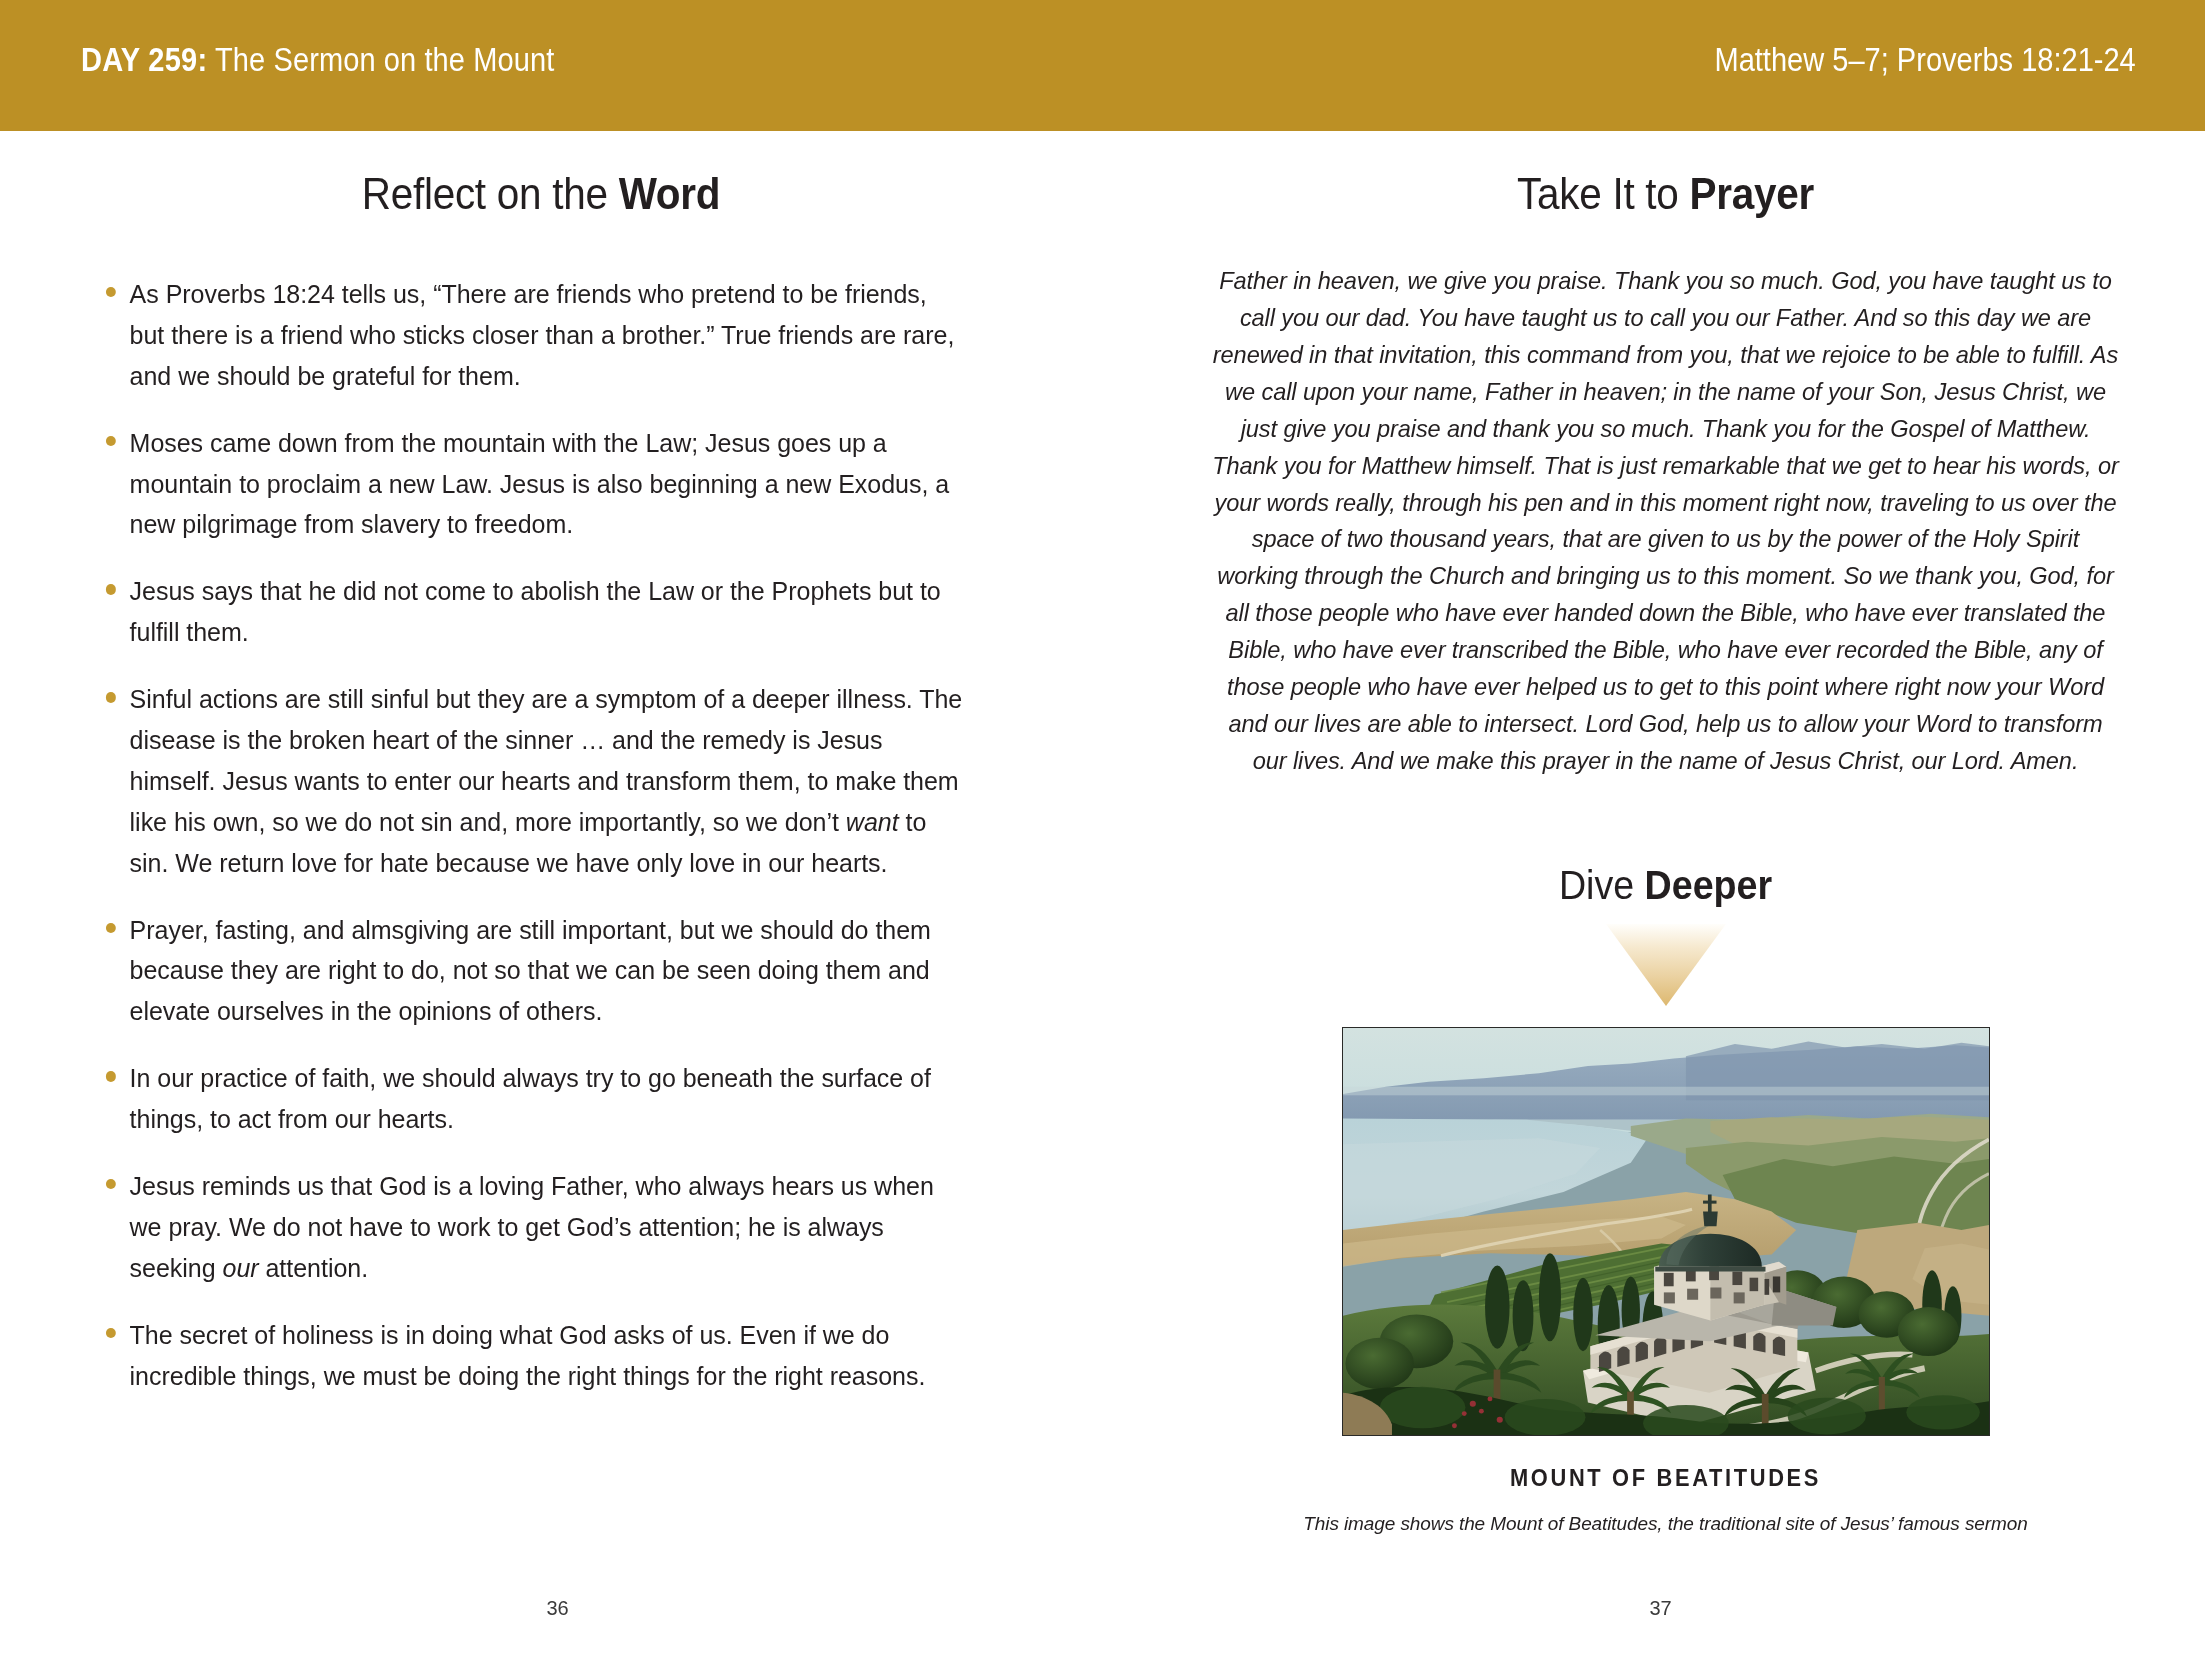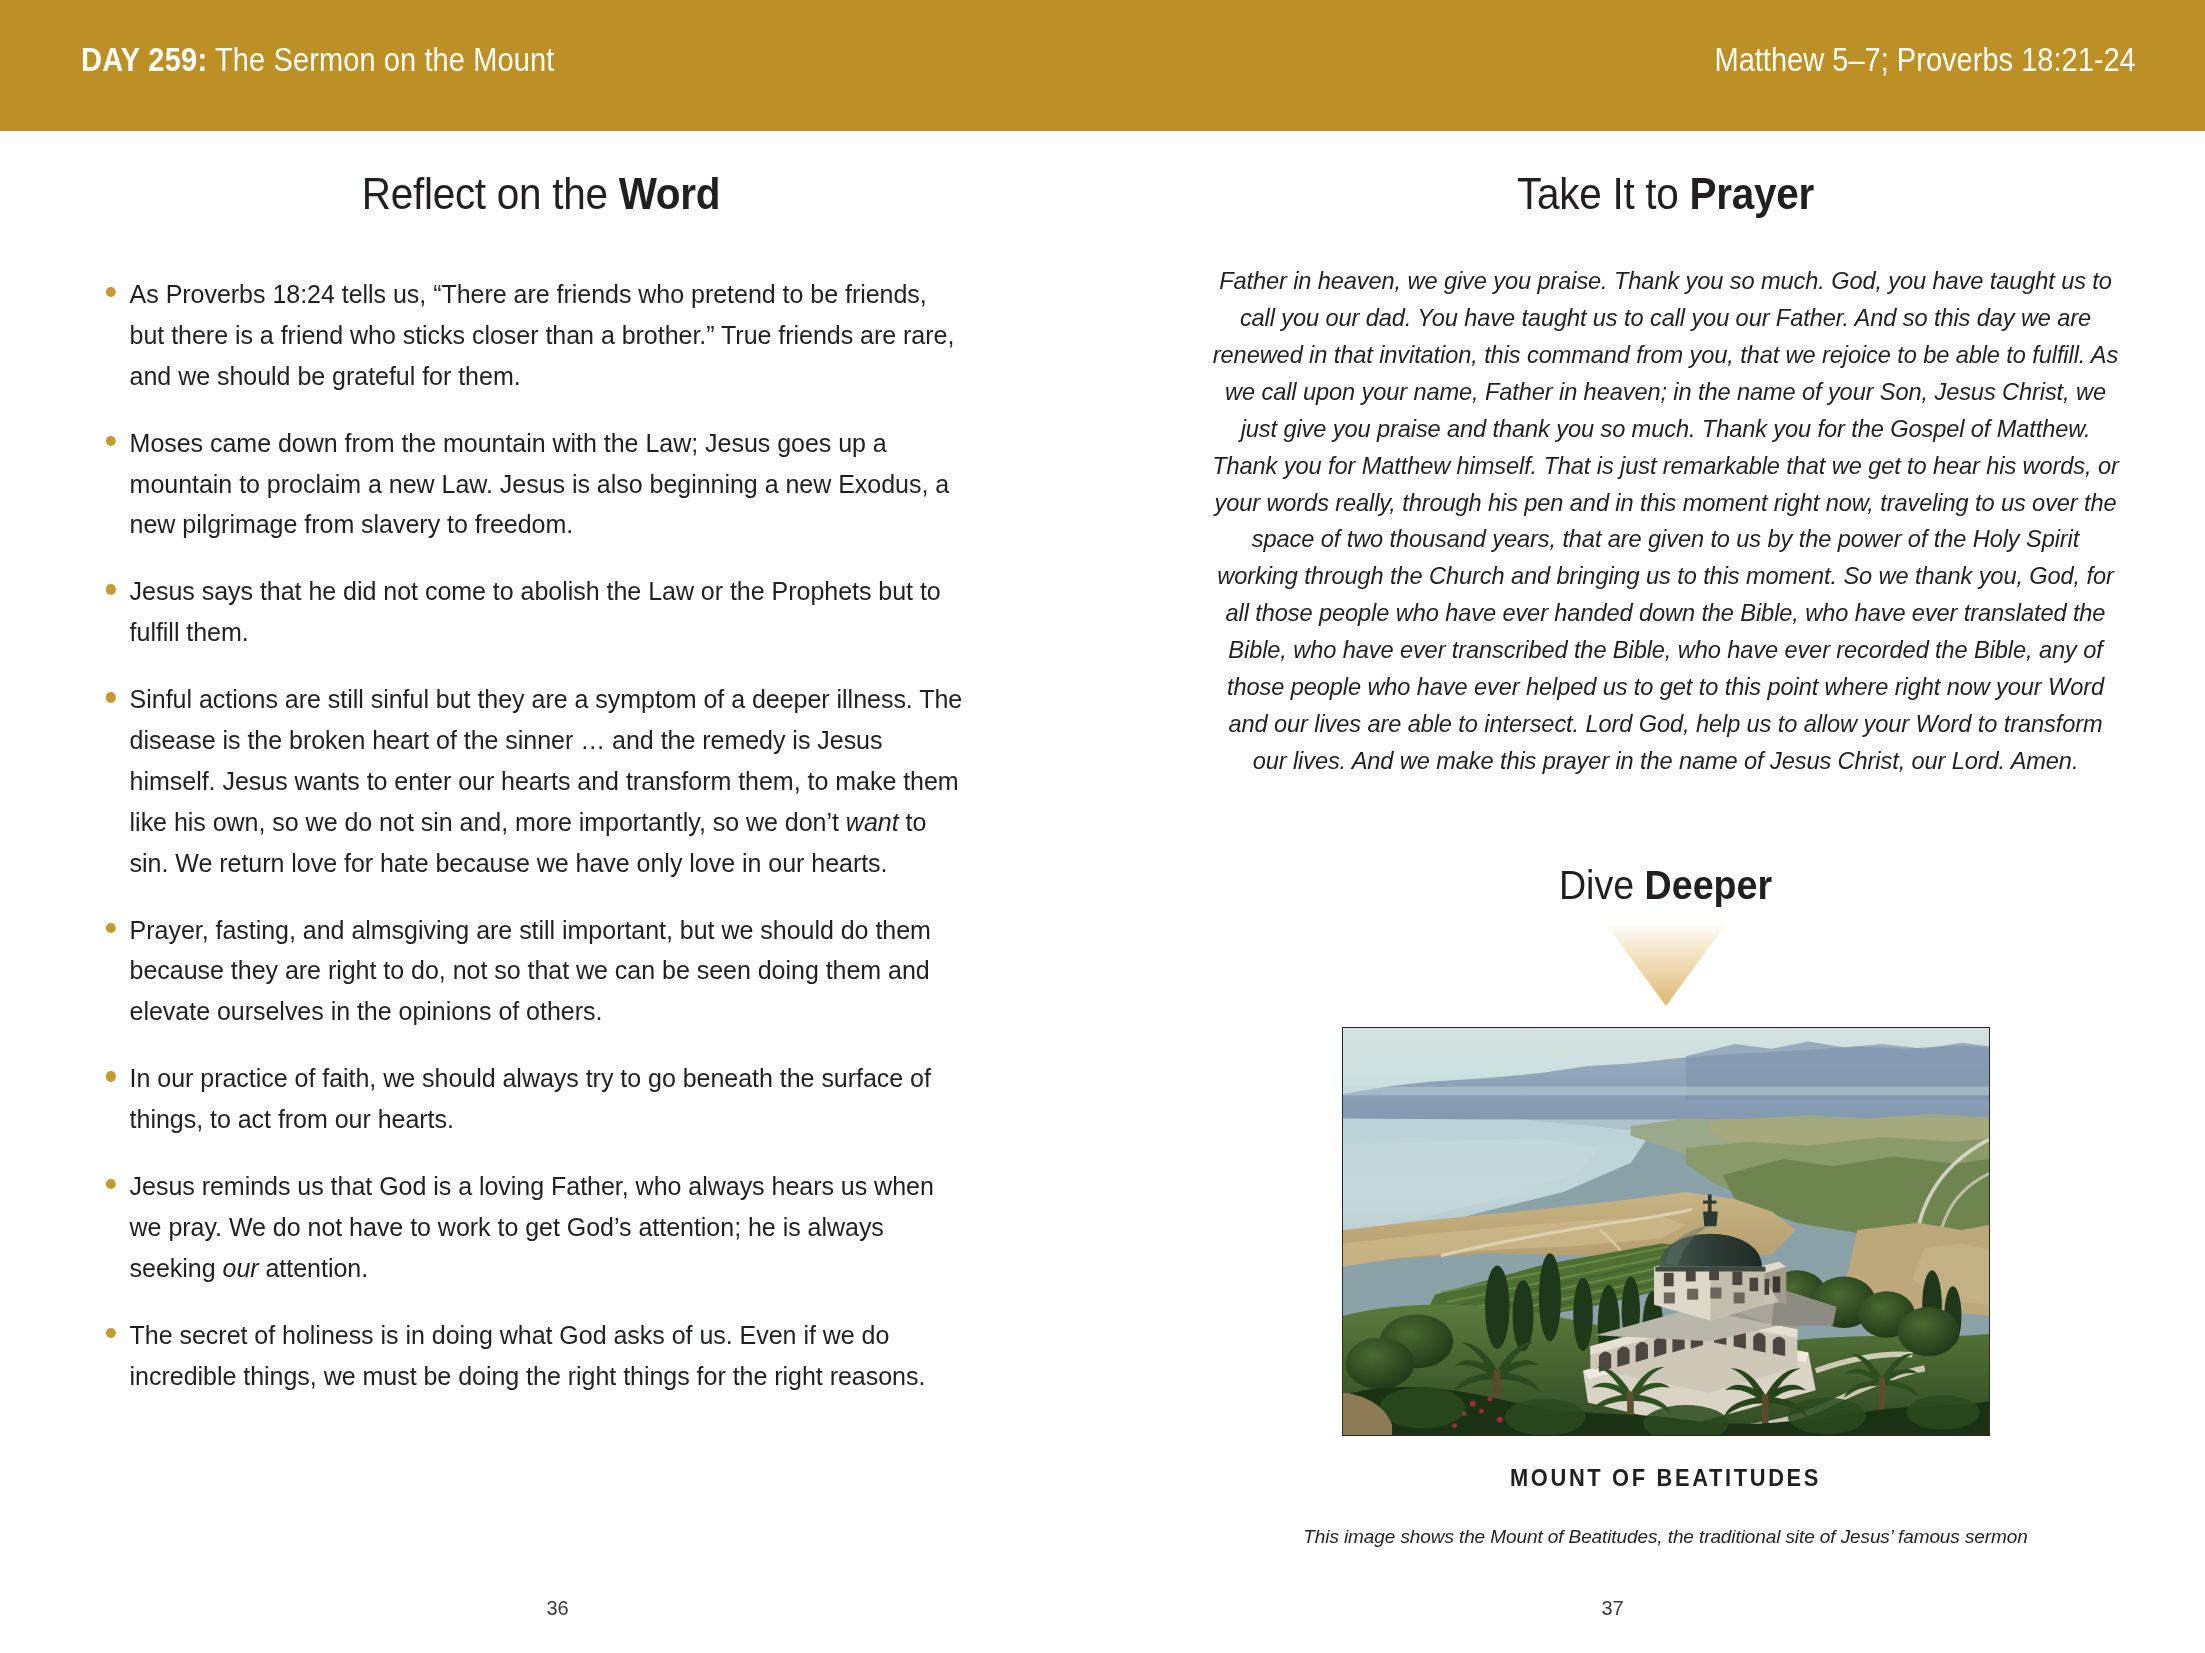--- a/index.html
+++ b/index.html
@@ -169,37 +169,37 @@
     margin: 0;
     padding-top: 29px;
     color: #231f20;
     transform: scaleX(0.95);
   }
   .caption-body {
     text-align: center;
     font-size: 19px;
     line-height: 1.48;
     font-style: italic;
-    margin: 13px;
+    margin: 0;
     padding-top: 18.4px;
     color: #231f20;
     letter-spacing: -0.1px;
   }
 
   
   .folio {
     position: absolute;
     bottom: 34px;
     font-size: 20px;
     color: #3a3a3a;
     text-align: center;
     width: 123px;
   }
   .folio-left  { left: 496px; }
-  .folio-right { left: 1551px; }
+  .folio-right { left: 1599px; }
 </style>
 </head>
 <body>
 
 <div class="header-band">
   <div class="header-left">
     <span class="header-day">DAY 259:</span>
     <span class="header-title-text">The Sermon on the Mount</span>
   </div>
   <div class="header-right">Matthew 5–7; Proverbs 18:21-24</div>

